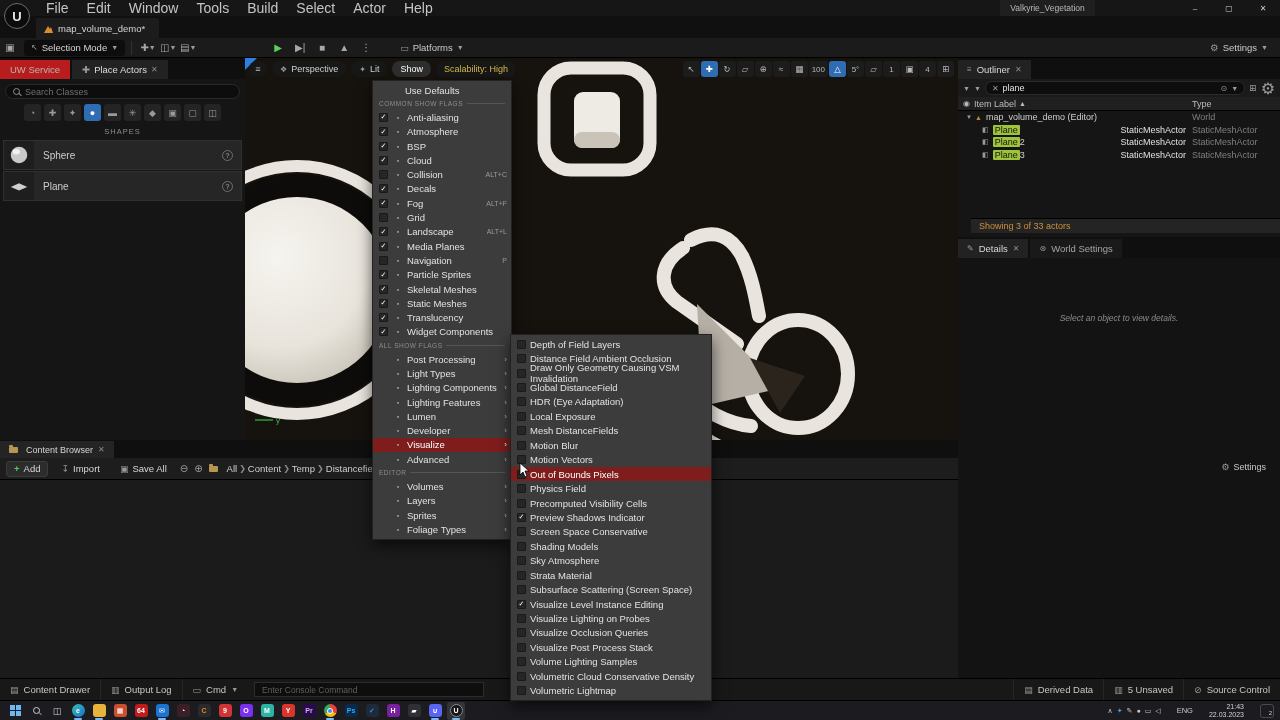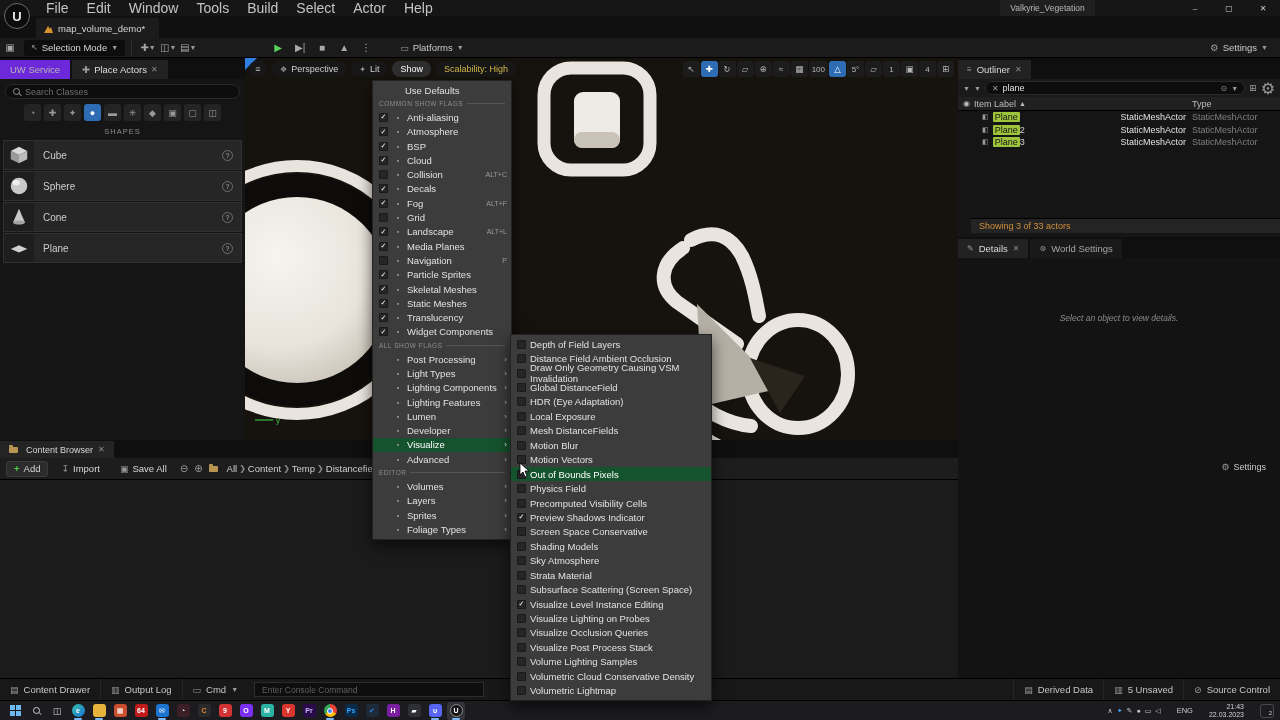--- a/index.html
+++ b/index.html
@@ -34,21 +34,21 @@
     gap:4px;padding:0 7px;margin-left:4px;color:#d6d6d6}
   .tb-icon{width:20px;height:16px;display:flex;align-items:center;justify-content:center;color:#a8a8a8;font-size:10px}
   .chev{font-size:7px;color:#9a9a9a}
   #play-group{display:flex;align-items:center;gap:2px;margin-left:70px}
   #platforms{display:flex;align-items:center;gap:4px;margin-left:24px;color:#c9c9c9}
   #tb-settings{position:absolute;right:12px;display:flex;align-items:center;gap:4px;color:#c9c9c9}
 
   
   #left-panel{position:absolute;left:0;top:58px;width:245px;height:382px;background:#151515}
   #lp-tabs{display:flex;height:21px;background:#0f0f0f;align-items:flex-end}
-  .lp-tab{height:19px;display:flex;align-items:center;gap:4px;padding:0 10px;font-size:9.5px;color:#b5b5b5;background:#6d28d9;margin-right:2px}
+  .lp-tab{height:19px;display:flex;align-items:center;gap:4px;padding:0 10px;font-size:9.5px;color:#b5b5b5;background:#b91c1c;margin-right:2px}
   .lp-tab.active{background:#222;color:#dedede}
   #lp-search{margin:5px 5px 2px 5px;height:15px;background:#0d0d0d;border:1px solid #2a2a2a;border-radius:8px;
     display:flex;align-items:center;gap:5px;padding:0 7px;font-size:9px;color:#6f6f6f}
   #lp-cats{display:flex;justify-content:center;gap:3px;margin-top:5px}
   .cat{width:17px;height:17px;border-radius:3px;background:#242424;display:flex;align-items:center;justify-content:center;
     font-size:9px;color:#9a9a9a}
   .cat.active{background:#2e6db4;color:#fff}
   #lp-section{text-align:center;font-size:7.5px;letter-spacing:1px;color:#8e8e8e;margin:6px 4px 4px}
   .shape-item{height:30px;margin:0 3px 1px 3px;background:#262626;border:1px solid #303030;display:flex;align-items:center}
   .shape-thumb{width:30px;height:28px;background:#1e1e1e;display:flex;align-items:center;justify-content:center}
@@ -105,21 +105,21 @@
   
   .menu{position:absolute;background:#3c3c3c;border:1px solid #222;box-shadow:0 6px 14px rgba(0,0,0,.6);z-index:50}
   #show-menu{left:372px;top:80px;width:140px;padding:2px 0}
   #viz-menu{left:510px;top:334px;width:202px;padding:2px 0;z-index:51}
   .m-item{height:14.3px;display:flex;align-items:center;font-size:9.5px;color:#e2e2e2;padding:0 4px}
   .m-item .cb{width:9px;height:9px;background:#262626;border:1px solid #191919;border-radius:1px;margin:0 4px 0 2px;
     display:flex;align-items:center;justify-content:center;font-size:7px;color:#fff;flex-shrink:0}
   .m-item .micon{width:12px;font-size:7px;color:#9a9a9a;text-align:center;flex-shrink:0;margin-right:3px}
   .m-item .sc{margin-left:auto;font-size:7px;color:#9b9b9b}
   .m-item .sub{margin-left:auto;font-size:8px;color:#bbb}
-  .m-item.hl{background:#14532d;color:#fff}
+  .m-item.hl{background:#7f1d1d;color:#fff}
   .m-sect{height:13px;display:flex;align-items:center;gap:4px;padding:0 6px;font-size:6.5px;letter-spacing:.5px;color:#8d8d8d}
   .m-sect .ln{flex:1;height:1px;background:#555}
   #viz-menu .m-item{height:14.45px}
 
   
   #statusbar{position:absolute;left:0;top:678px;width:1280px;height:22px;background:#181818;border-top:1px solid #000;
     display:flex;align-items:center;font-size:9.5px}
   .sb-btn{display:flex;align-items:center;gap:5px;padding:0 10px;color:#c6c6c6;height:22px;border-right:1px solid #262626}
   #console-input{width:230px;height:15px;background:#0e0e0e;border:1px solid #2c2c2c;margin-left:6px;
     display:flex;align-items:center;padding:0 7px;font-size:8.5px;color:#5f5f5f}
@@ -243,46 +243,25 @@
       <div class="cat">◆</div>
       <div class="cat">▣</div>
       <div class="cat">▢</div>
       <div class="cat">◫</div>
     </div>
   <div id="lp-section">SHAPES</div>
   <div id="lp-items">
       <div class="shape-item">
         <div class="shape-thumb">
           <svg width="22" height="22" viewBox="0 0 24 24">
-            <polygon points="12,3 21,7.5 12,12 3,7.5" fill="#d8d8d8"></polygon>
-            <polygon points="3,7.5 12,12 12,21 3,16.5" fill="#9a9a9a"></polygon>
-            <polygon points="21,7.5 12,12 12,21 21,16.5" fill="#bcbcbc"></polygon>
-          </svg>
-        </div>
-        <div class="shape-label">Cube</div>
-        <div class="qmark">?</div>
-      </div>
-      <div class="shape-item">
-        <div class="shape-thumb">
-          <svg width="22" height="22" viewBox="0 0 24 24">
             <circle cx="12" cy="12" r="9" fill="#c9c9c9"></circle>
             <ellipse cx="9" cy="8.5" rx="4" ry="3" fill="#efefef"></ellipse>
           </svg>
         </div>
         <div class="shape-label">Sphere</div>
-        <div class="qmark">?</div>
-      </div>
-      <div class="shape-item">
-        <div class="shape-thumb">
-          <svg width="22" height="22" viewBox="0 0 24 24">
-            <polygon points="12,3 18.5,18 5.5,18" fill="#c9c9c9"></polygon>
-            <ellipse cx="12" cy="18" rx="6.5" ry="2.2" fill="#a3a3a3"></ellipse>
-          </svg>
-        </div>
-        <div class="shape-label">Cone</div>
         <div class="qmark">?</div>
       </div>
       <div class="shape-item">
         <div class="shape-thumb">
           <svg width="22" height="22" viewBox="0 0 24 24">
             <polygon points="12,9 21,13 12,17 3,13" fill="#cfcfcf"></polygon>
           </svg>
         </div>
         <div class="shape-label">Plane</div>
         <div class="qmark">?</div>
@@ -386,20 +365,27 @@
     <span class="ico" style="font-size:9px">⊞</span>
     <span class="ico">⚙</span>
   </div>
   <div id="ol-header">
     <span style="font-size:8px;margin-right:4px">◉</span>
     <span>Item Label</span>
     <span style="font-size:7px;margin-left:3px">▲</span>
     <span style="margin-left:auto;width:88px">Type</span>
   </div>
   <div id="ol-rows">
+      <div class="ol-row" style="padding-left: 8px;">
+        <span style="font-size: 6px; color: rgb(154, 154, 154); margin-right: 3px;">▼</span>
+        <span style="font-size: 7px; color: rgb(184, 137, 58); margin-right: 4px;">▲</span>
+        <span>map_volume_demo (Editor)</span>
+        <span class="ol-mid"></span>
+        <span class="ol-type" style="color: rgb(127, 127, 127);">World</span>
+      </div>
       <div class="ol-row" style="padding-left: 24px;">
         <span style="font-size: 7px; color: rgb(154, 154, 154); margin-right: 4px;">◧</span>
         <span class="lbl-green">Plane</span>
         <span class="ol-mid">StaticMeshActor</span>
         <span class="ol-type">StaticMeshActor</span>
       </div>
       <div class="ol-row" style="padding-left: 24px;">
         <span style="font-size: 7px; color: rgb(154, 154, 154); margin-right: 4px;">◧</span>
         <span class="lbl-green">Plane</span>
         <span>2</span>

